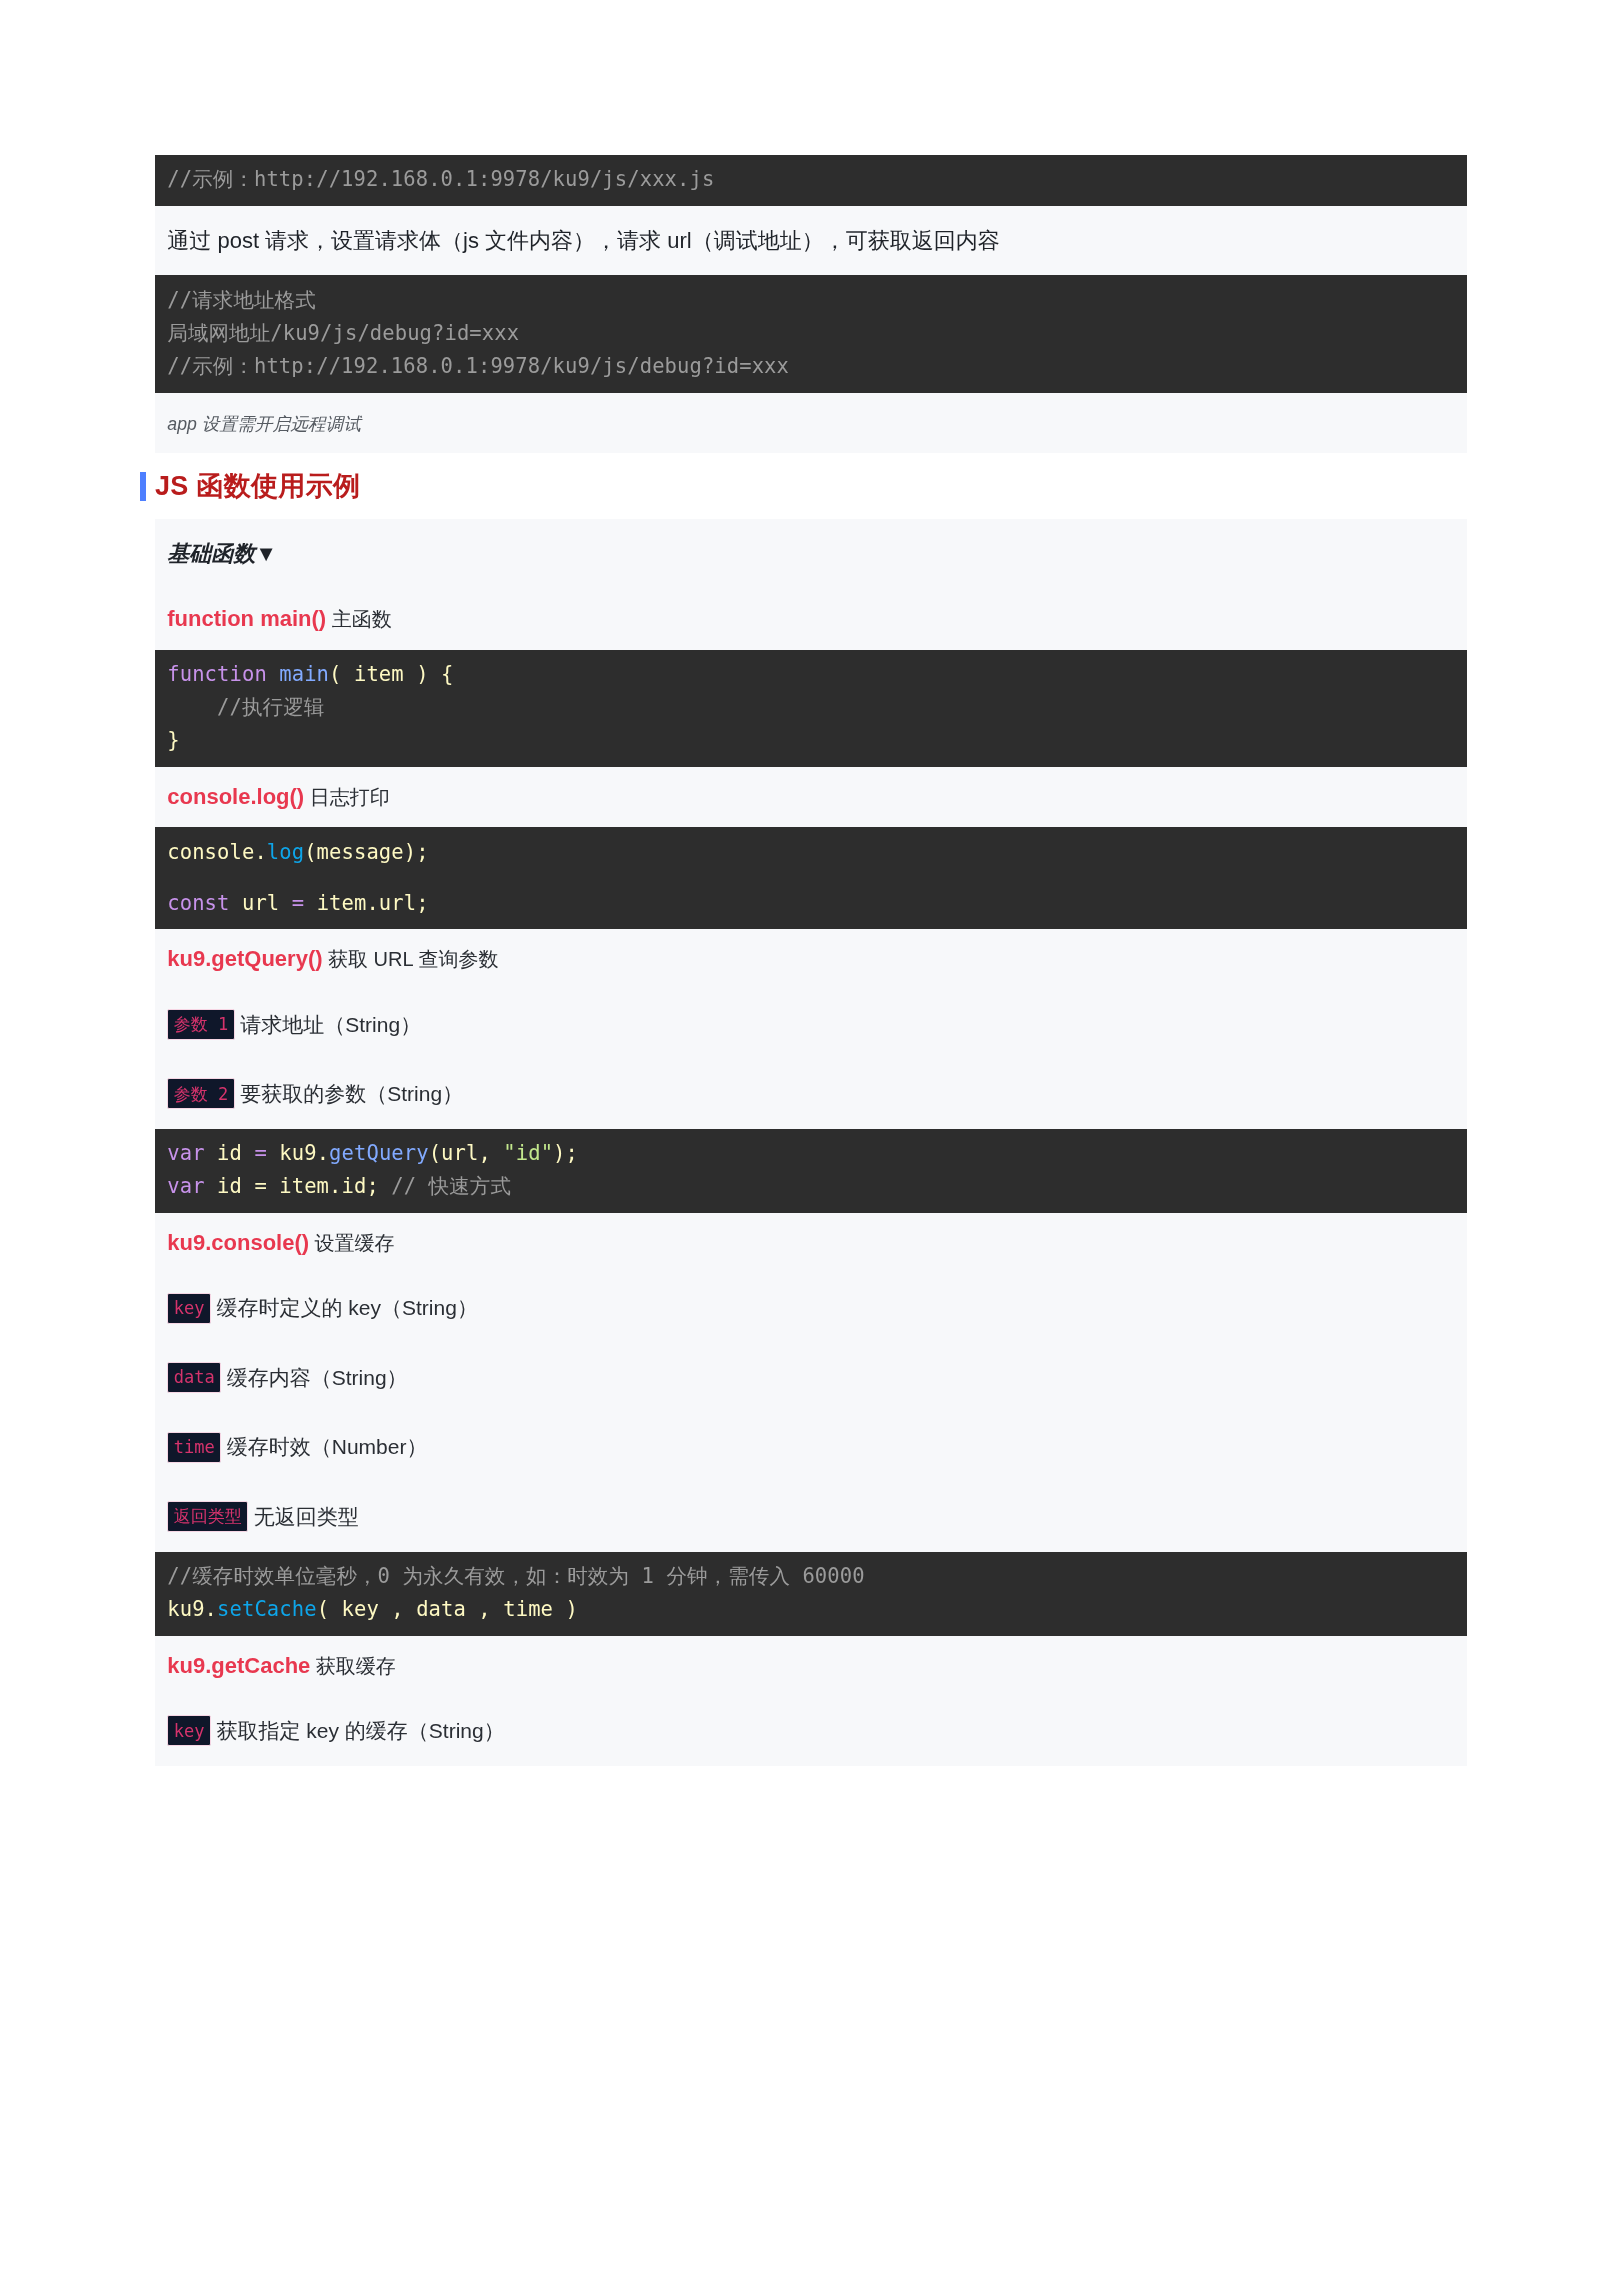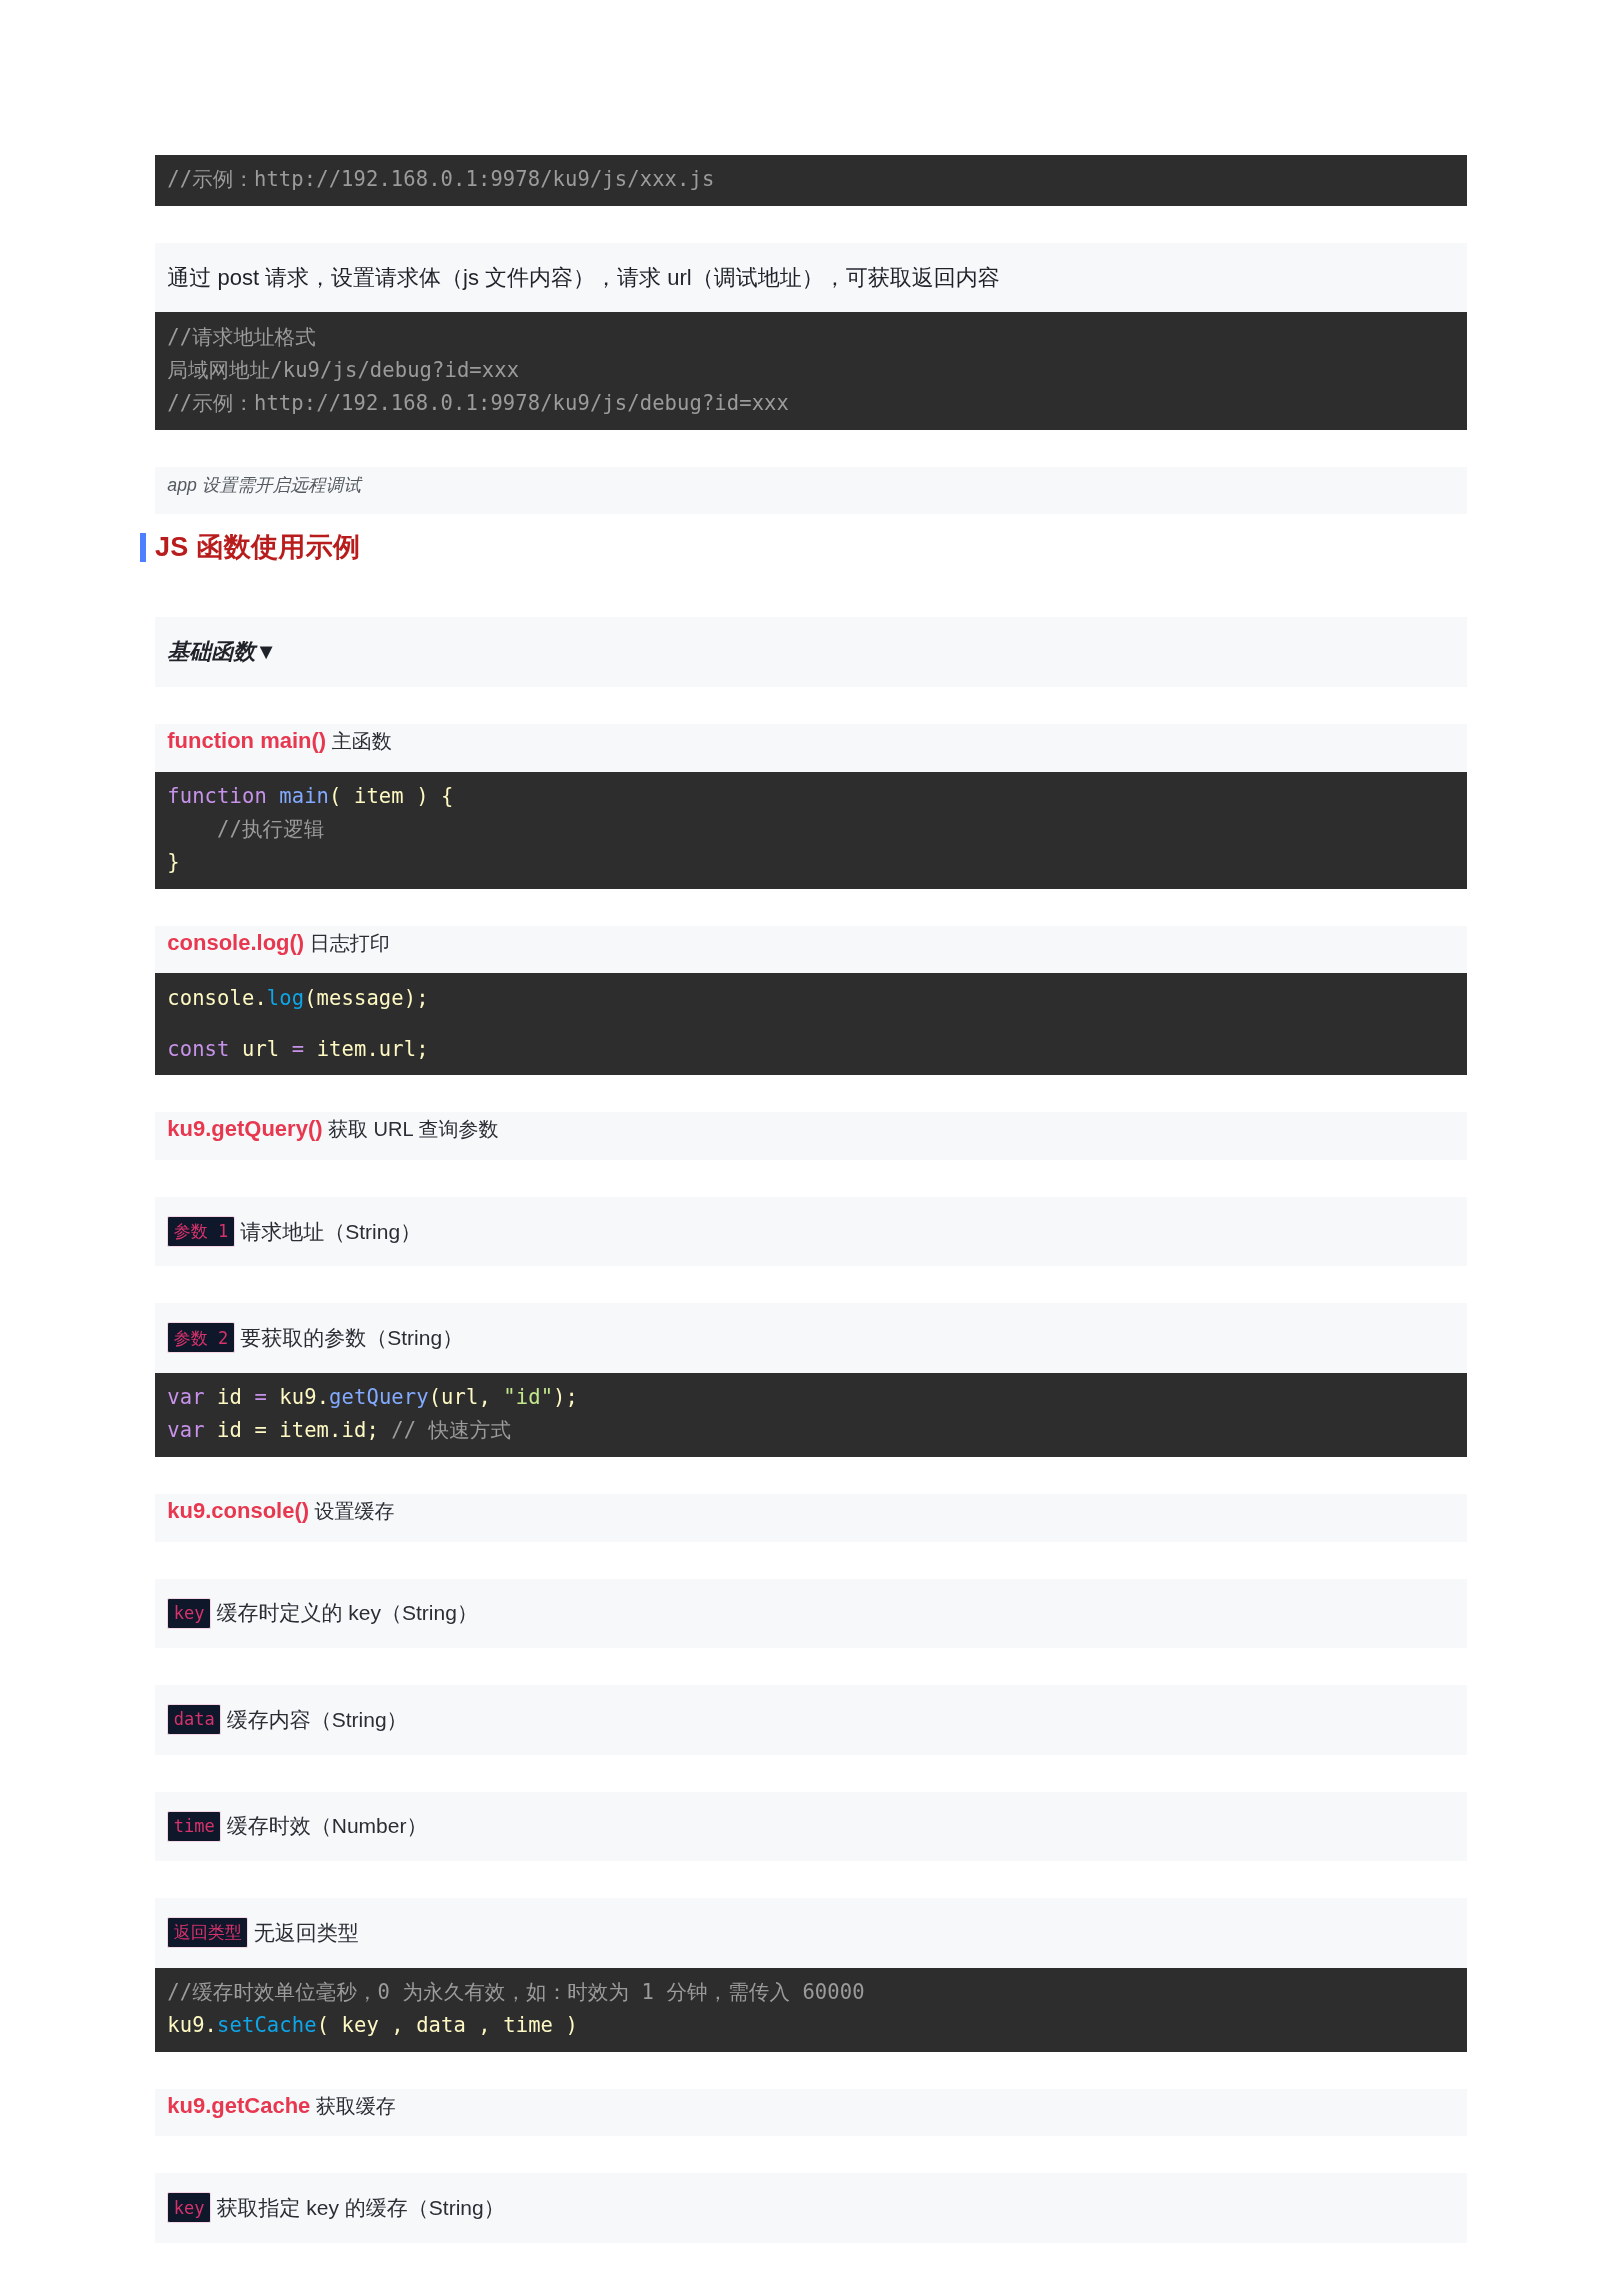--- a/index.html
+++ b/index.html
@@ -45,23 +45,22 @@
   .code .str { color: #c3e88d; }
   .code .plain { color: #fef9c3; }
 
   
   .band {
     background: #f7f8fa;
     padding: 17.7px 12.3px;
     font-size: 22px;
     line-height: 1.55;
     box-sizing: border-box;
-    margin-top: 37px;
-  }
-  .band.tight { padding-top: 0; padding-bottom: 13.6px; }
+  }
+  .band.tight { padding-top: 13px; padding-bottom: 13.6px; }
 
   .note-italic {
     font-style: italic;
     color: #555a61;
     font-size: 17.7px;
   }
 
   
   .h2row {
     display: flex;

